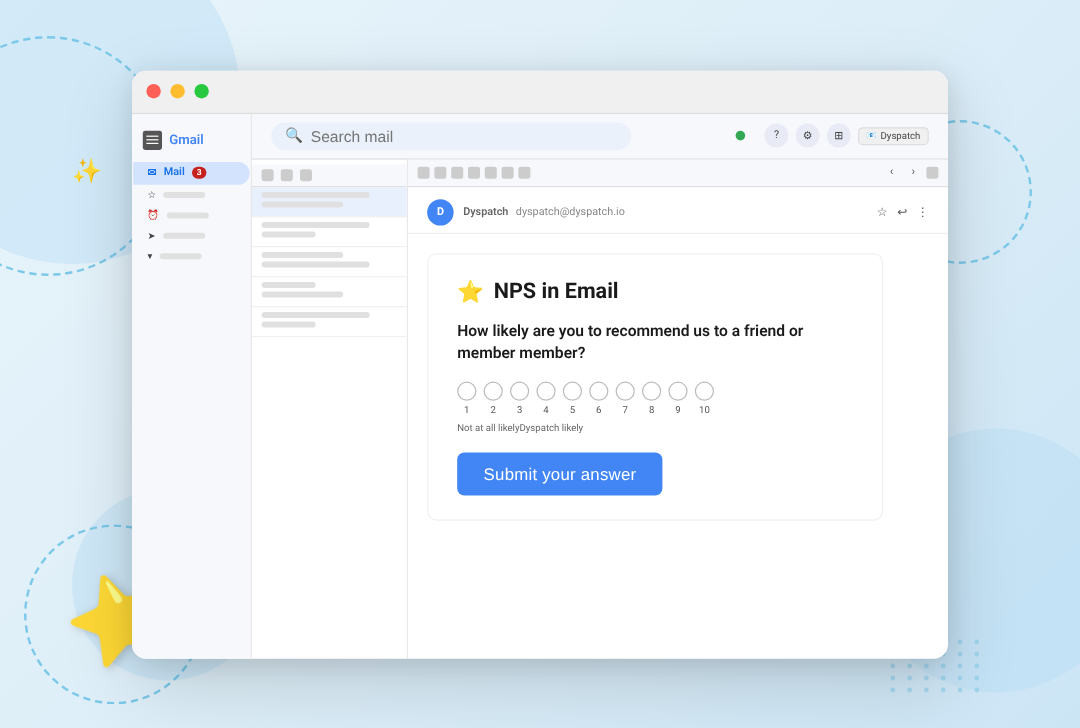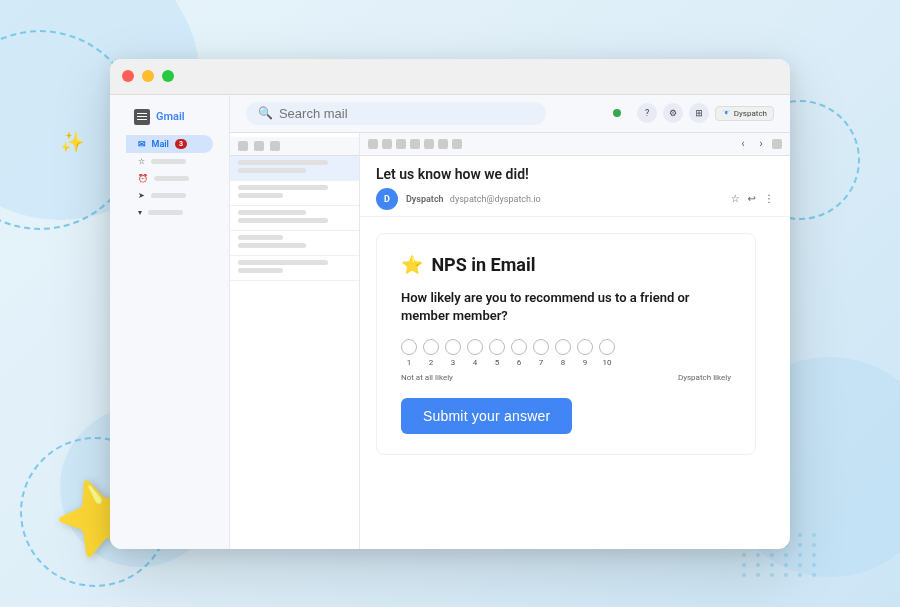--- a/index.html
+++ b/index.html
@@ -149,23 +149,23 @@
       border: none;
       background: transparent;
       outline: none;
       font-size: 11px;
       color: #555;
       width: 100%;
     }
 
     
     .gmail-sidebar {
-      width: 120px;
+      width: 100px;
       background: #f6f8fc;
-      padding: 8px 16px;
+      padding: 8px 1px;
       border-right: 1px solid #e8e8e8;
       flex-shrink: 0;
     }
     .sidebar-item {
       padding: 4px 12px;
       font-size: 9px;
       color: #444;
       display: flex;
       align-items: center;
       gap: 6px;
@@ -295,21 +295,21 @@
       border: 1.5px solid #bbb;
       border-radius: 50%;
       background: white;
     }
     .nps-num {
       font-size: 8px;
       color: #555;
     }
     .nps-labels {
       display: flex;
-      justify-content: space-between;
+      justify-content: flex-start;
       margin-bottom: 16px;
     }
     .nps-label-text {
       font-size: 8px;
       color: #666;
     }
     .submit-btn {
       background: #4285f4;
       color: white;
       border: none;
@@ -539,21 +539,20 @@
               <div class="icon-sm"></div>
             </div>
             <div class="email-nav-icons">
               <div class="nav-arrow">‹</div>
               <div class="nav-arrow">›</div>
               <div class="icon-sm"></div>
             </div>
           </div>
 
           <div class="email-header">
-            <div class="email-subject">Let us know how we did!</div>
             <div class="email-meta">
               <div class="sender-avatar">
                 <span>D</span>
               </div>
               <div>
                 <span style="font-weight:600;">Dyspatch</span>
                 <span style="color:#888;margin-left:4px;">dyspatch@dyspatch.io</span>
               </div>
               <div style="margin-left:auto;display:flex;gap:8px;align-items:center;">
                 <span style="font-size:10px;color:#555;">☆</span>

